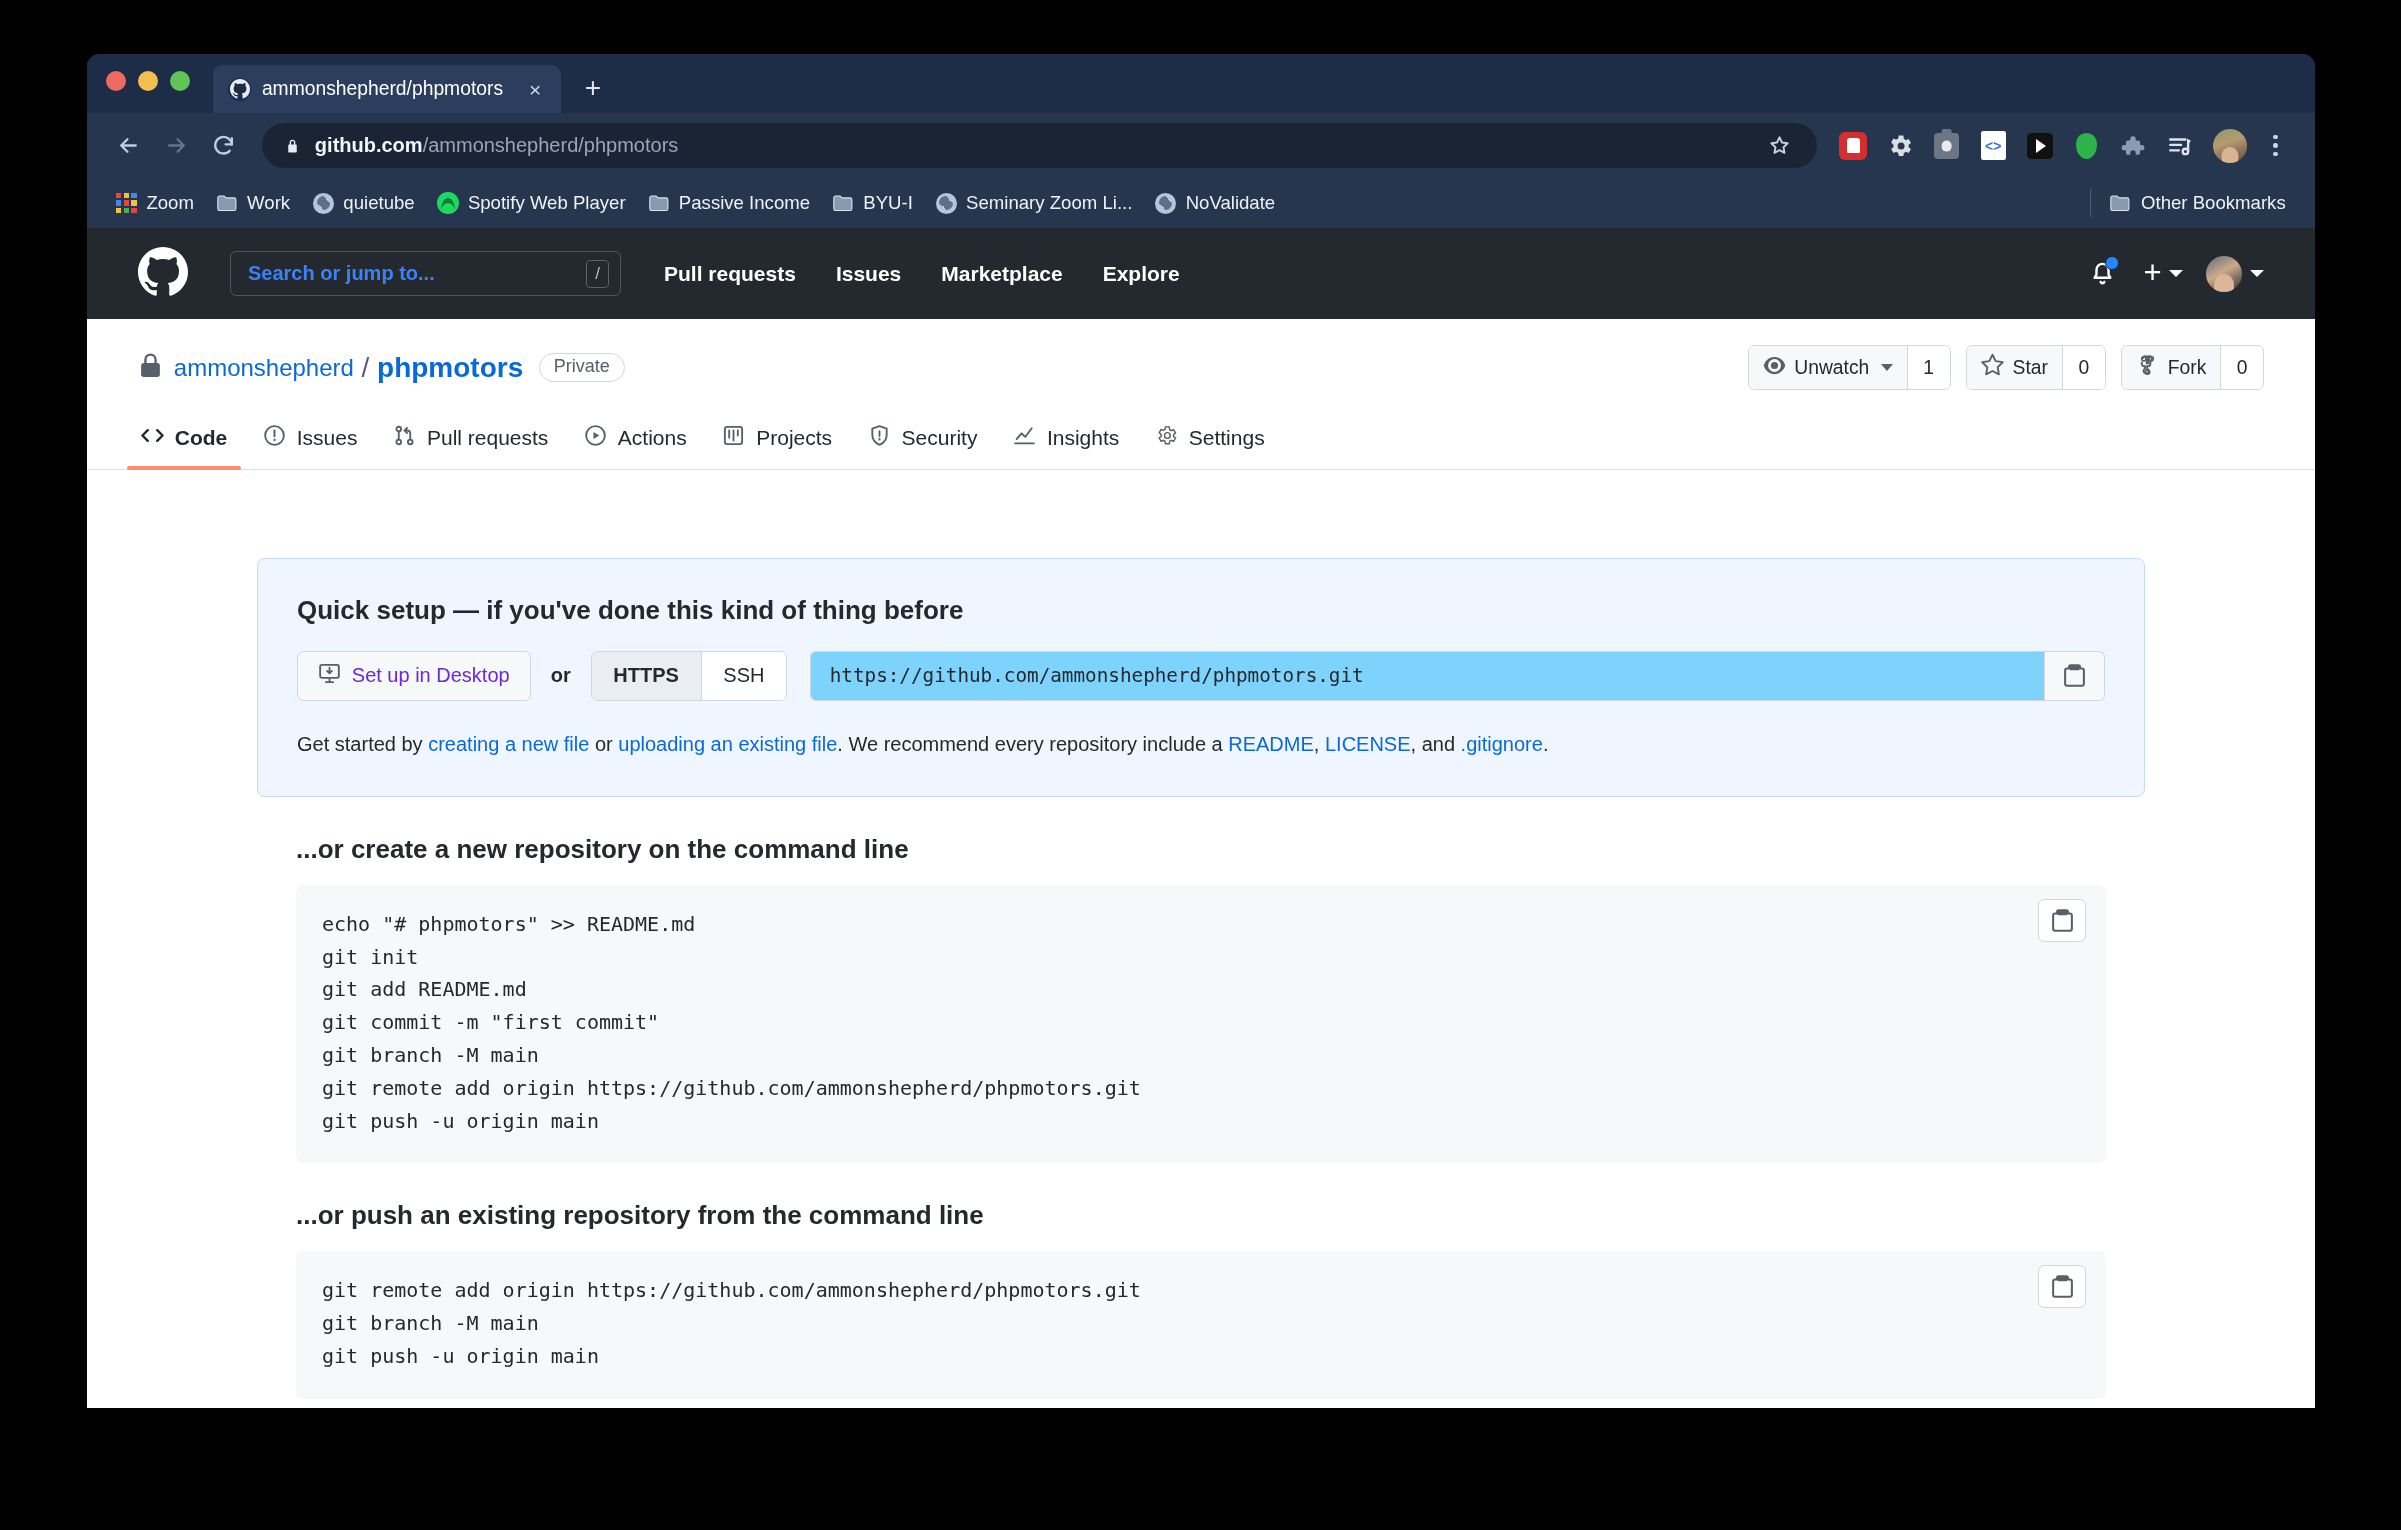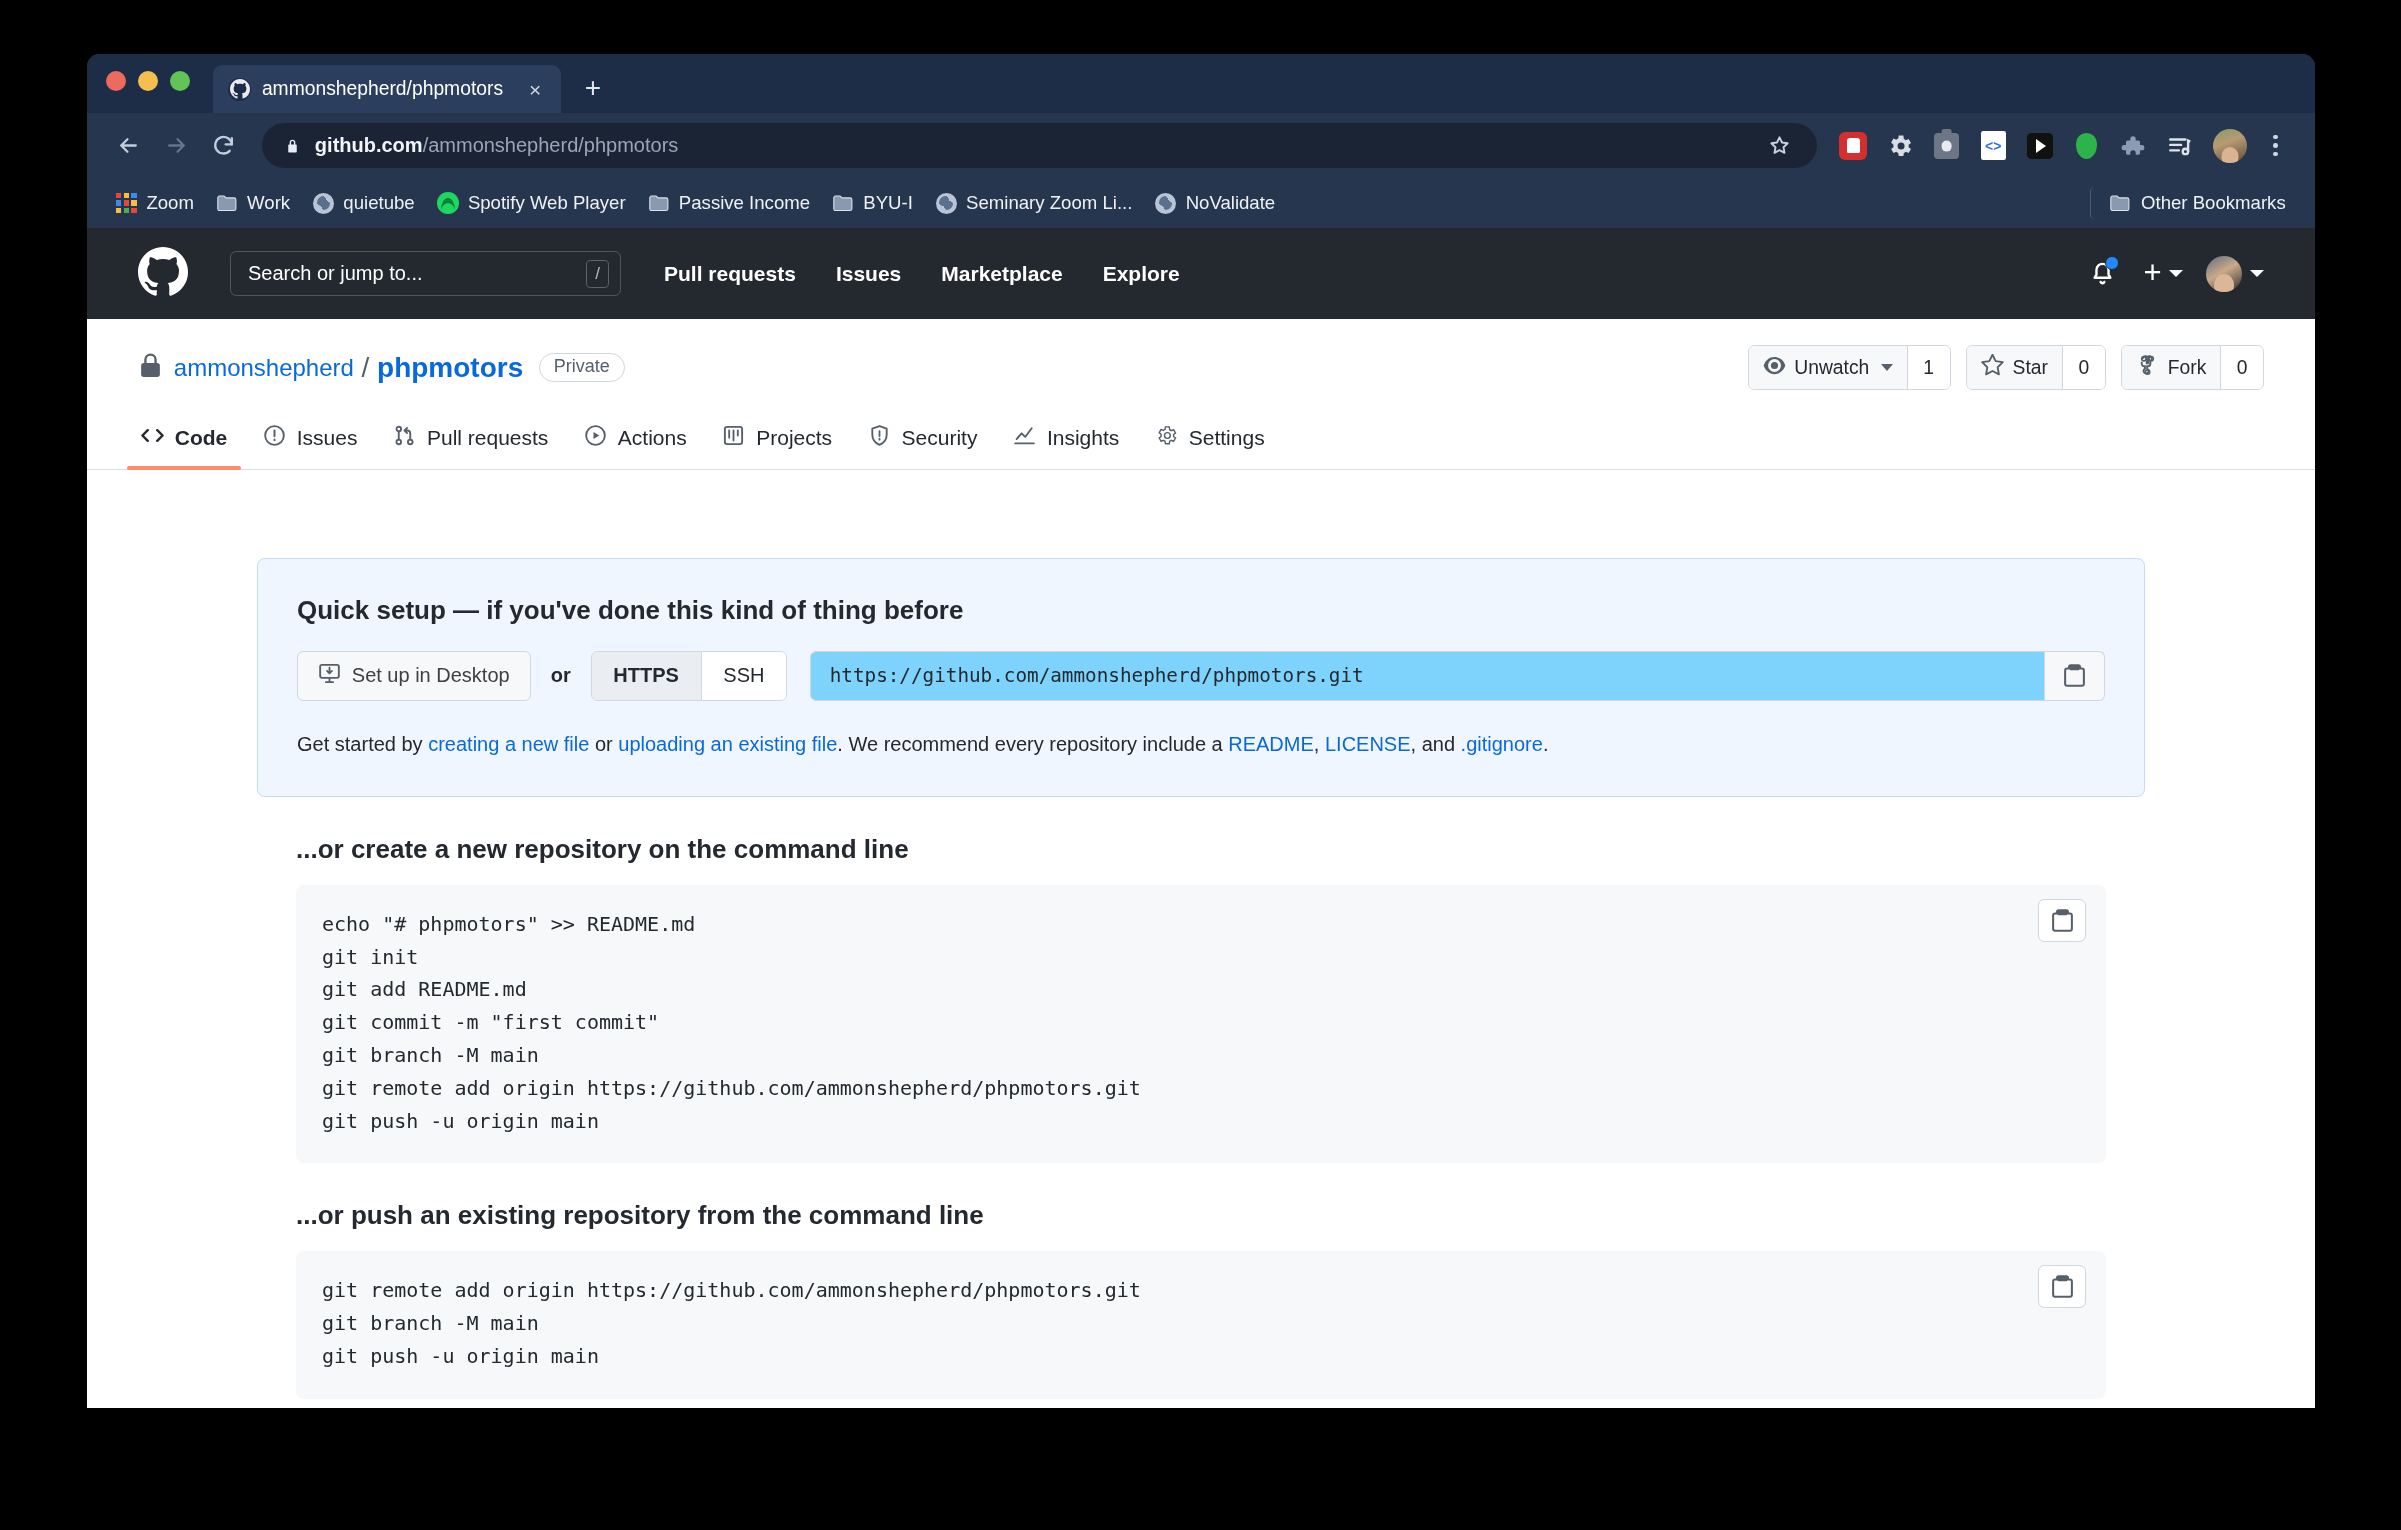--- a/index.html
+++ b/index.html
@@ -170,21 +170,21 @@
     display: flex; align-items: center;
     padding: 0 51px;
   }
   #gh-logo svg { width: 50px; height: 50px; fill: #fff; }
   #gh-search {
     margin-left: 42px; width: 391px; height: 45px;
     border: 1.2px solid #4d555f; border-radius: 6.2px;
     display: flex; align-items: center; padding: 0 10.8px 0 17px;
     cursor: text;
   }
-  #gh-search-placeholder { color: #ffffff; font-size: 20px; flex: 1; }
+  #gh-search-placeholder { color: #3b82f6; font-size: 20px; flex: 1; font-weight: bold; }
   #slash-key {
     width: 23px; height: 28px; border: 1.2px solid #5b636d; border-radius: 4.6px;
     color: #b4bac1; font-size: 17px; display: flex; align-items: center; justify-content: center;
   }
   #gh-nav { display: flex; align-items: center; gap: 40px; margin-left: 43px; }
   .gh-nav-item { color: #fff; font-size: 21px; font-weight: 600; cursor: pointer; white-space: nowrap; }
   #gh-header-right { margin-left: auto; display: flex; align-items: center; gap: 23px; }
   #bell-btn { position: relative; width: 37px; height: 37px; display:flex; align-items:center; justify-content:center; cursor:pointer; }
   #bell-btn svg { width: 29px; height: 29px; stroke: #fff; fill: none; stroke-width: 2; }
   #bell-dot { position:absolute; right: 1.5px; top: 0.8px; width: 14px; height: 14px; border-radius: 50%; background:#2188ff; border:1.5px solid #24292f; }
@@ -248,21 +248,21 @@
   #quick-setup {
     background: #f0f6ff; border: 1.2px solid #c4d9f5; border-radius: 7.7px;
     padding: 36px 39px 37px;
     margin-top: 45px;
   }
   #quick-setup-title { font-size: 26px; font-weight: 600; color: #24292f; }
   #setup-row { display: flex; align-items: center; gap: 0; margin-top: 25px; }
   #desktop-btn {
     height: 50px; background: #f6f8fa; border: 1.2px solid #d0d7de; border-radius: 6.2px;
     display: flex; align-items: center; gap: 10.8px; padding: 0 20px;
-    font-size: 20px; color: #404040; cursor: pointer; white-space: nowrap;
+    font-size: 20px; color: #6d28d9; cursor: pointer; white-space: nowrap;
   }
   #desktop-btn svg { width: 23px; height: 23px; fill: #57606a; }
   #or-text { font-size: 20px; font-weight: 600; color: #24292f; margin: 0 20px; }
   #proto-toggle { display: flex; height: 50px; border: 1.2px solid #d0d7de; border-radius: 6.2px; overflow: hidden; }
   .proto-opt {
     display: flex; align-items: center; padding: 0 21.7px; font-size: 20px;
     color: #24292f; cursor: pointer; background: #fff;
   }
   .proto-opt.selected { background: #eaeef2; font-weight: 600; }
   .proto-opt + .proto-opt { border-left: 1.2px solid #d0d7de; }

